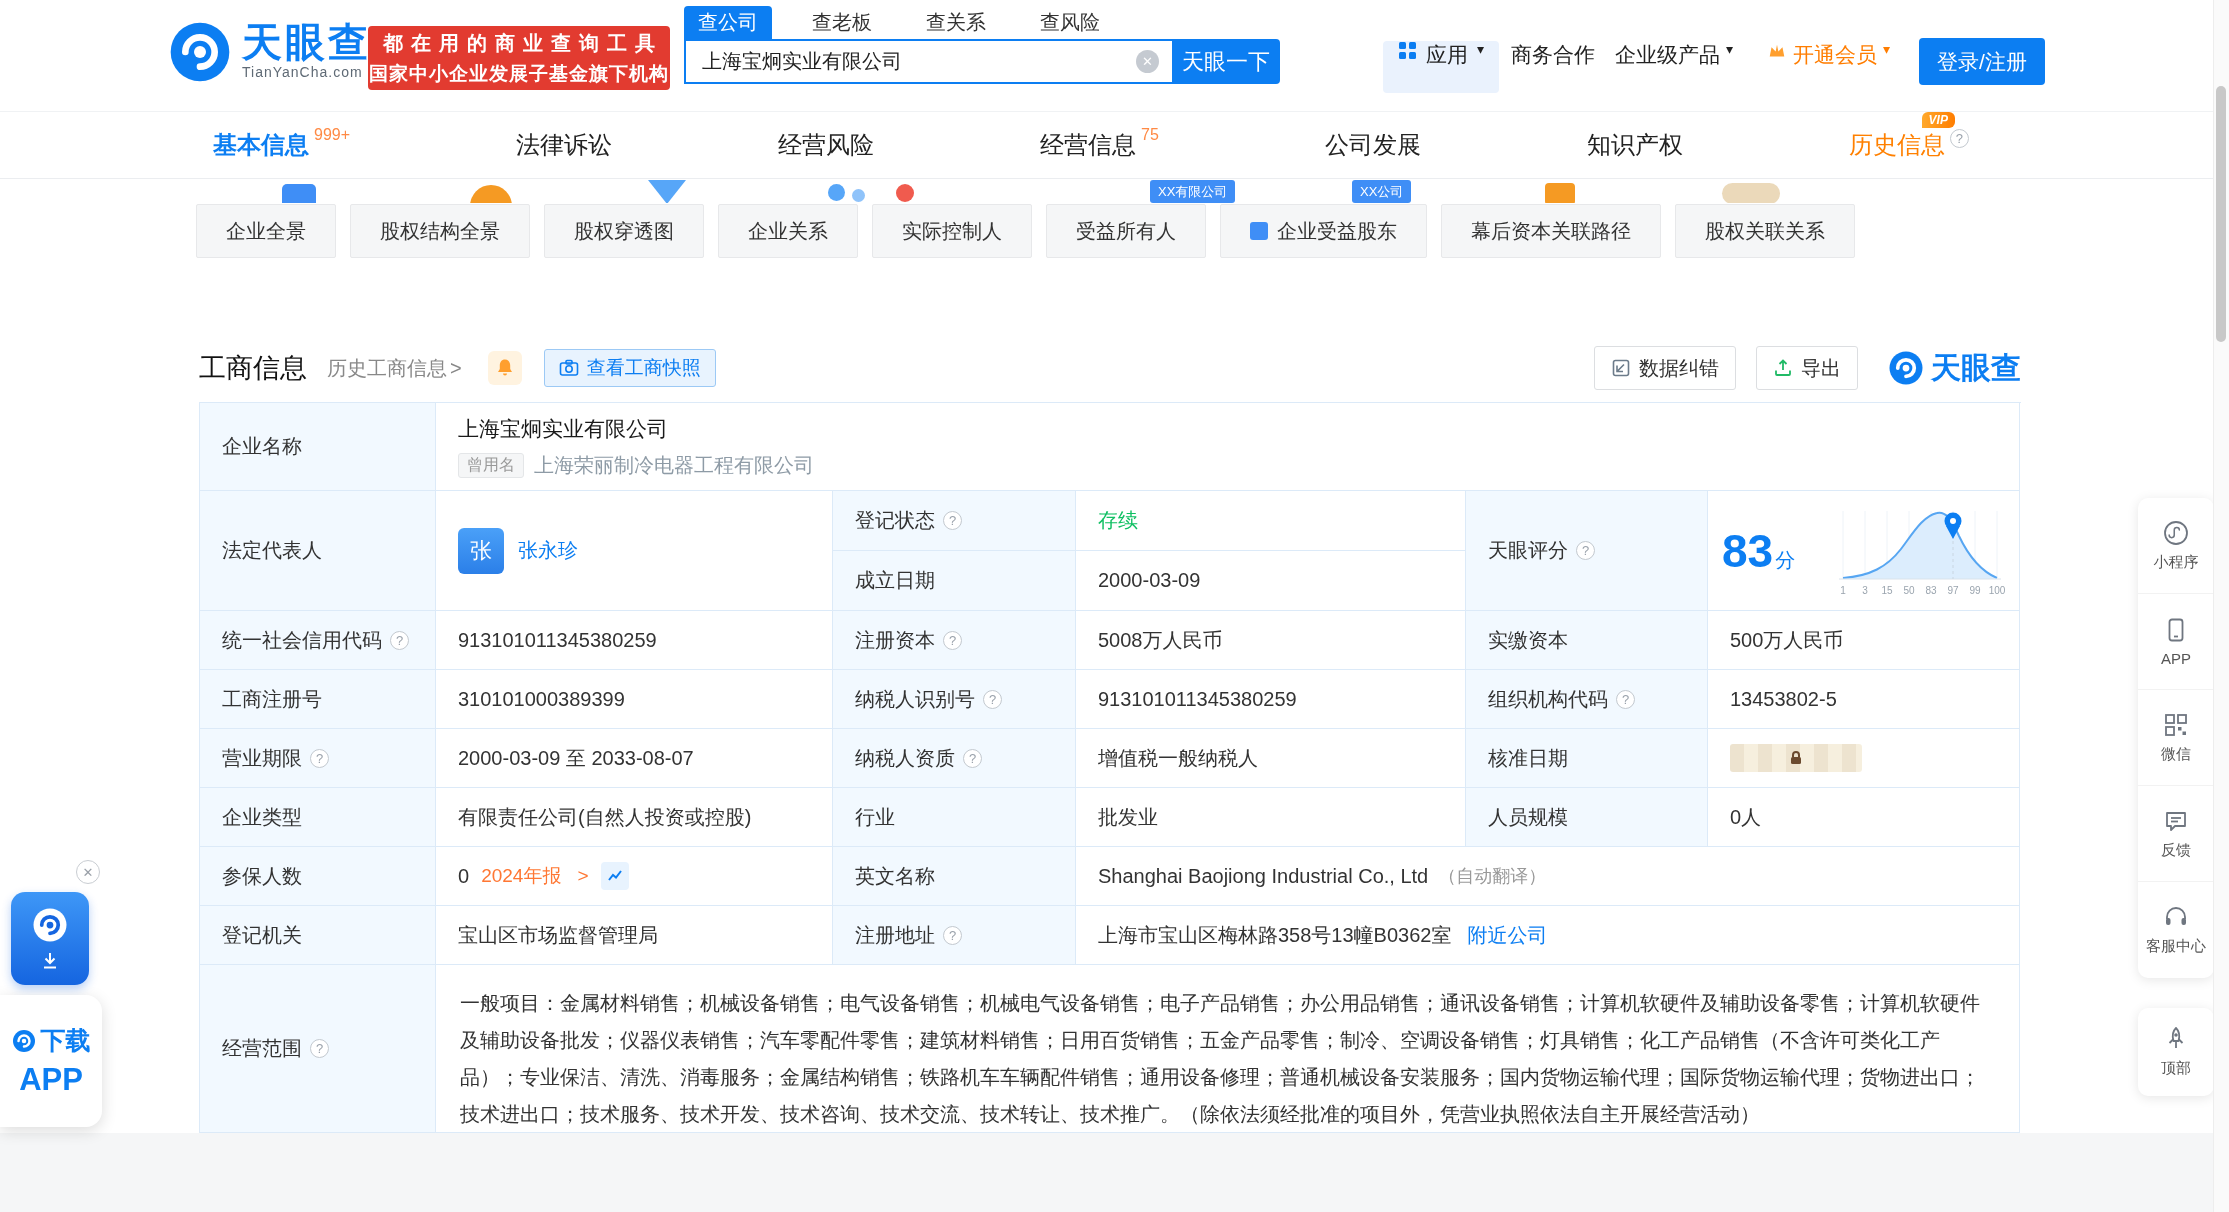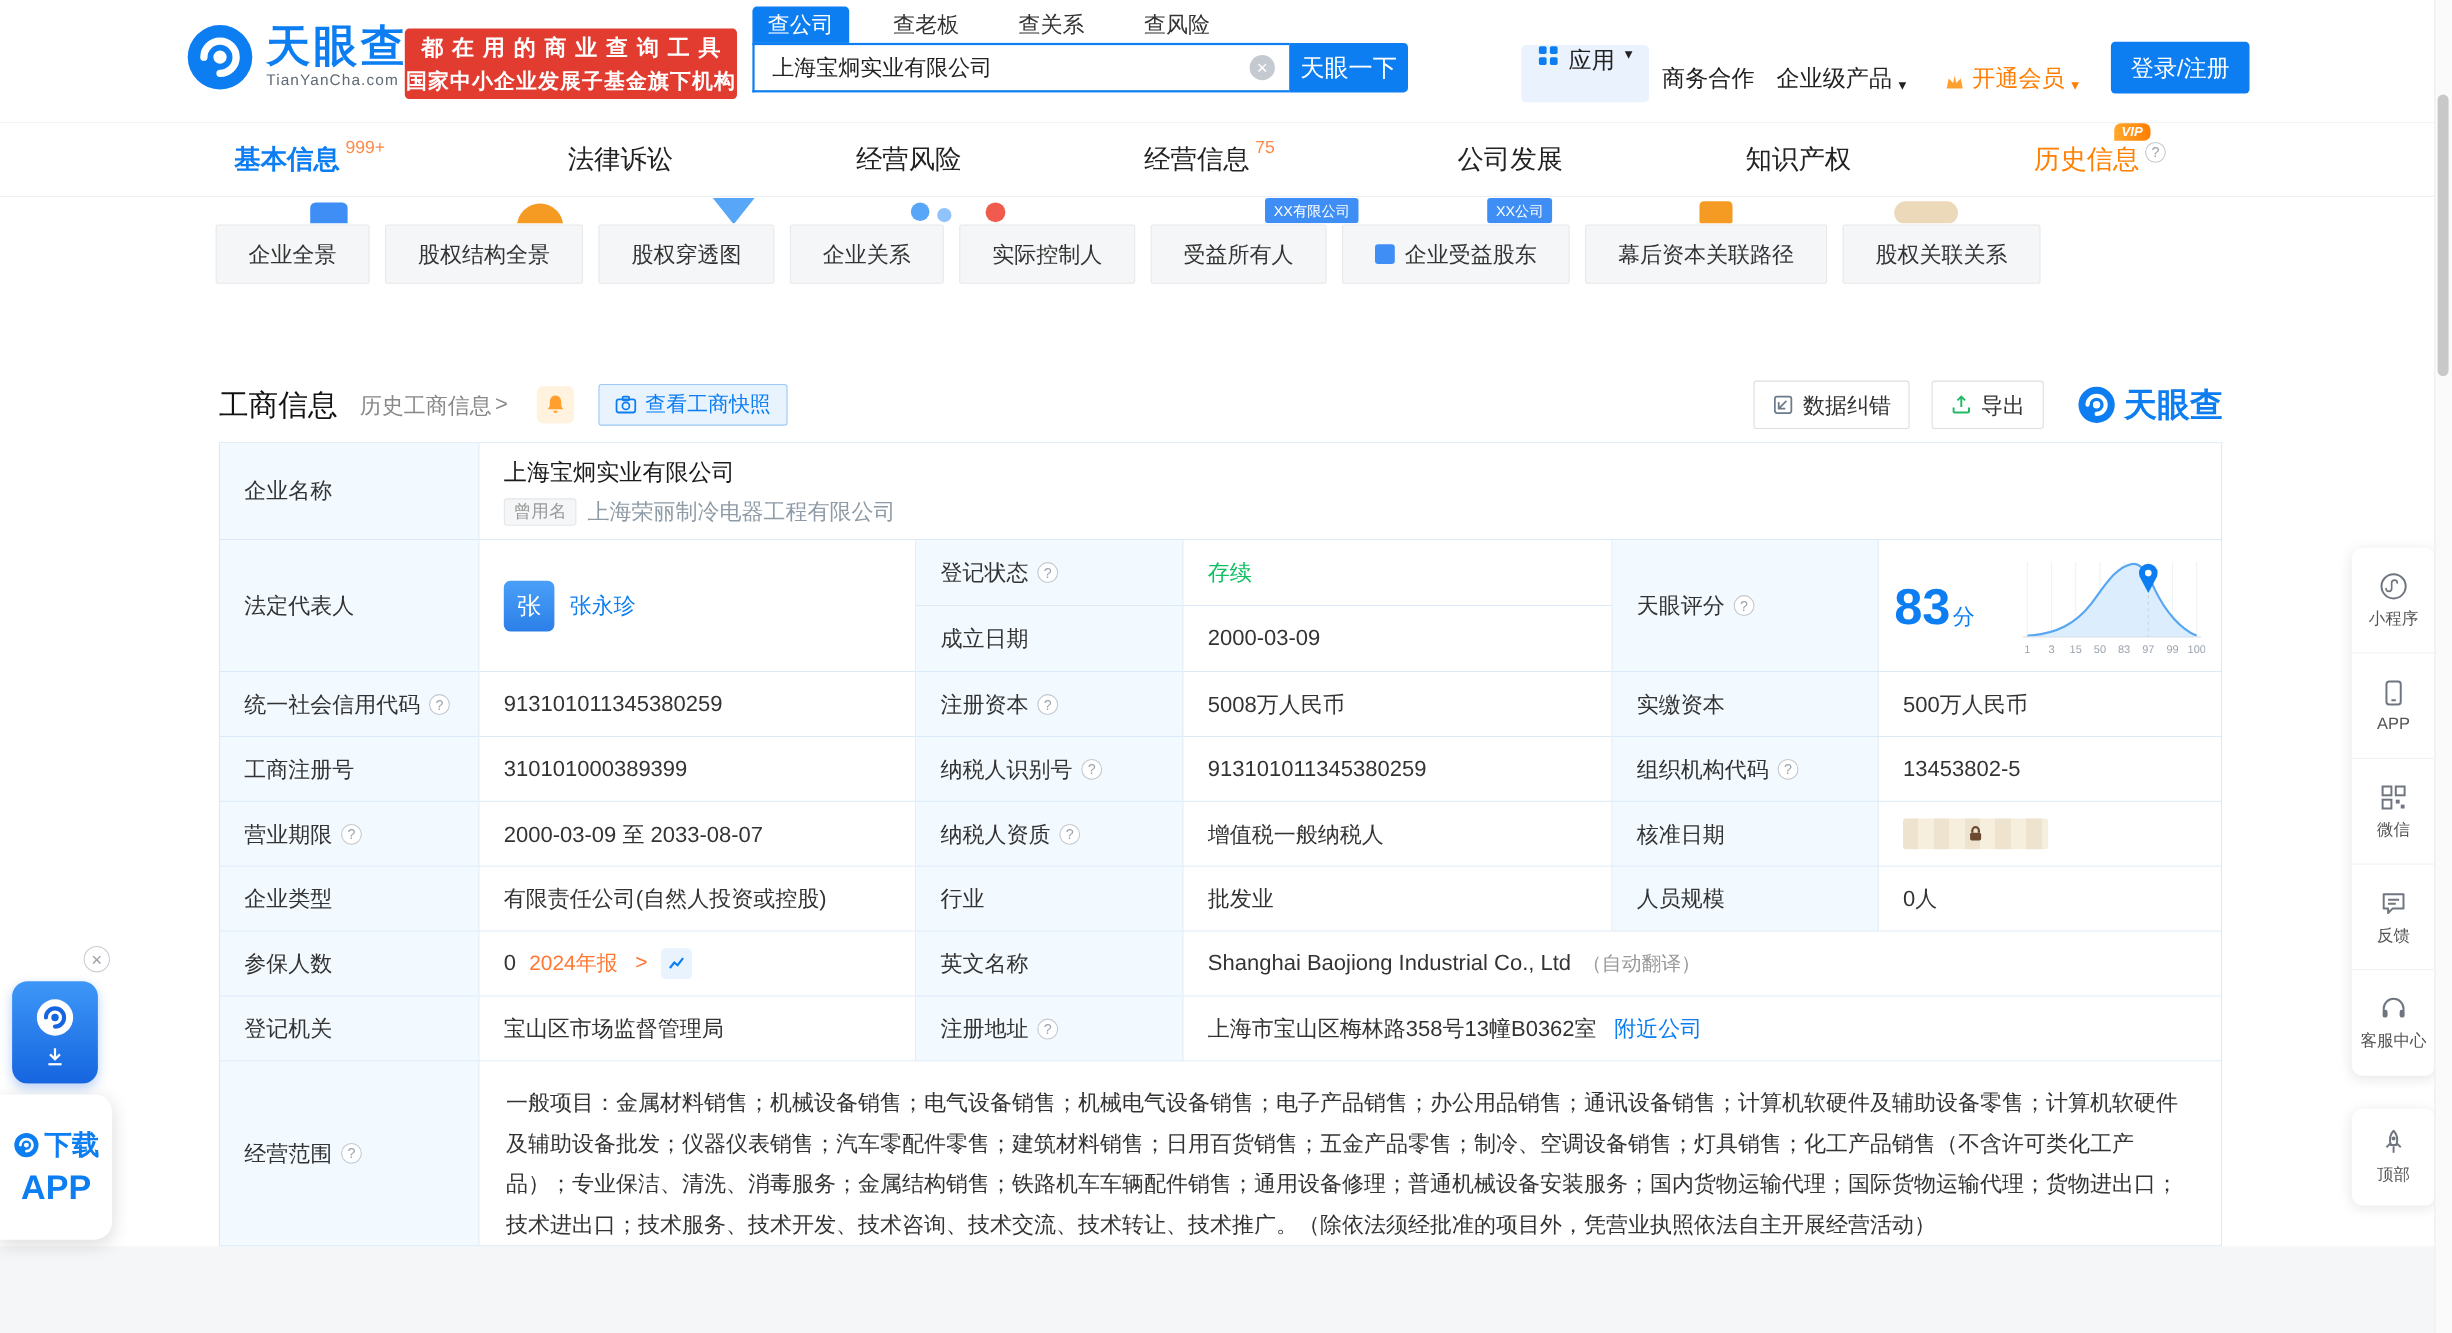--- a/index.html
+++ b/index.html
@@ -16,21 +16,21 @@
   .banner .l1{font-size:20px;font-weight:bold;letter-spacing:8px;padding-left:8px;white-space:nowrap}
   .banner .l2{font-size:19px;font-weight:bold;letter-spacing:1px;white-space:nowrap}
   .search-tabs{position:absolute;left:684px;top:6px;height:33px;display:flex;gap:26px;align-items:stretch}
   .stab{font-size:20px;color:#333;padding:4px 14px;display:flex;align-items:center;cursor:pointer}
   .stab.active{background:#0C7EF2;color:#fff;border-radius:4px 4px 0 0}
   .search-box{position:absolute;left:684px;top:39px;width:706px;height:45px;display:flex}
   .search-input{width:488px;height:45px;border:2px solid #0C7EF2;border-right:none;padding:0 46px 0 16px;font-size:20px;color:#222;outline:none;font-family:"Liberation Sans",sans-serif}
   .clear-btn{position:absolute;left:452px;top:11px;width:23px;height:23px;border-radius:50%;background:#C5CAD1;color:#fff;font-size:13px;display:flex;align-items:center;justify-content:center;cursor:pointer}
   .search-btn{width:108px;height:45px;background:#0C7EF2;color:#fff;font-size:22px;border:none;border-radius:0 4px 4px 0;cursor:pointer;font-family:"Liberation Sans",sans-serif}
   .apps-btn{position:absolute;left:1383px;top:41px;height:52px;background:#EAF2FD;border-radius:4px;display:flex;gap:9px;padding:0 15px;font-size:21px;color:#222;cursor:pointer}
-  .hlink{position:absolute;top:41px;height:44px;display:flex;align-items:flex-end;gap:6px;font-size:21px;color:#222;cursor:pointer}
+  .hlink{position:absolute;top:41px;height:44px;display:flex;align-items:flex-start;gap:6px;font-size:21px;color:#222;cursor:pointer}
   .hlink.vip{color:#FF7D00}
   .caret{font-size:14px;color:inherit}
   .login-btn{position:absolute;left:1919px;top:38px;width:126px;height:47px;background:#0C7EF2;color:#fff;font-size:21px;border-radius:4px;display:flex;align-items:center;justify-content:center;cursor:pointer}
 
   
   .tabbar{position:absolute;top:111px;left:0;width:2229px;height:68px;background:#fff;border-top:1px solid #F0F2F4;border-bottom:1px solid #EBEDF0;z-index:15}
   .tabs{position:absolute;left:213px;right:260px;top:0;height:100%;display:flex;justify-content:space-between;align-items:center}
   .tab{position:relative;font-size:24px;color:#222;display:flex;align-items:flex-start;gap:5px;cursor:pointer}
   .tab .count{font-size:16px;color:#FF8A45;margin-top:-3px}
   .tab.active .tlabel{color:#0C7EF2;font-weight:bold}

